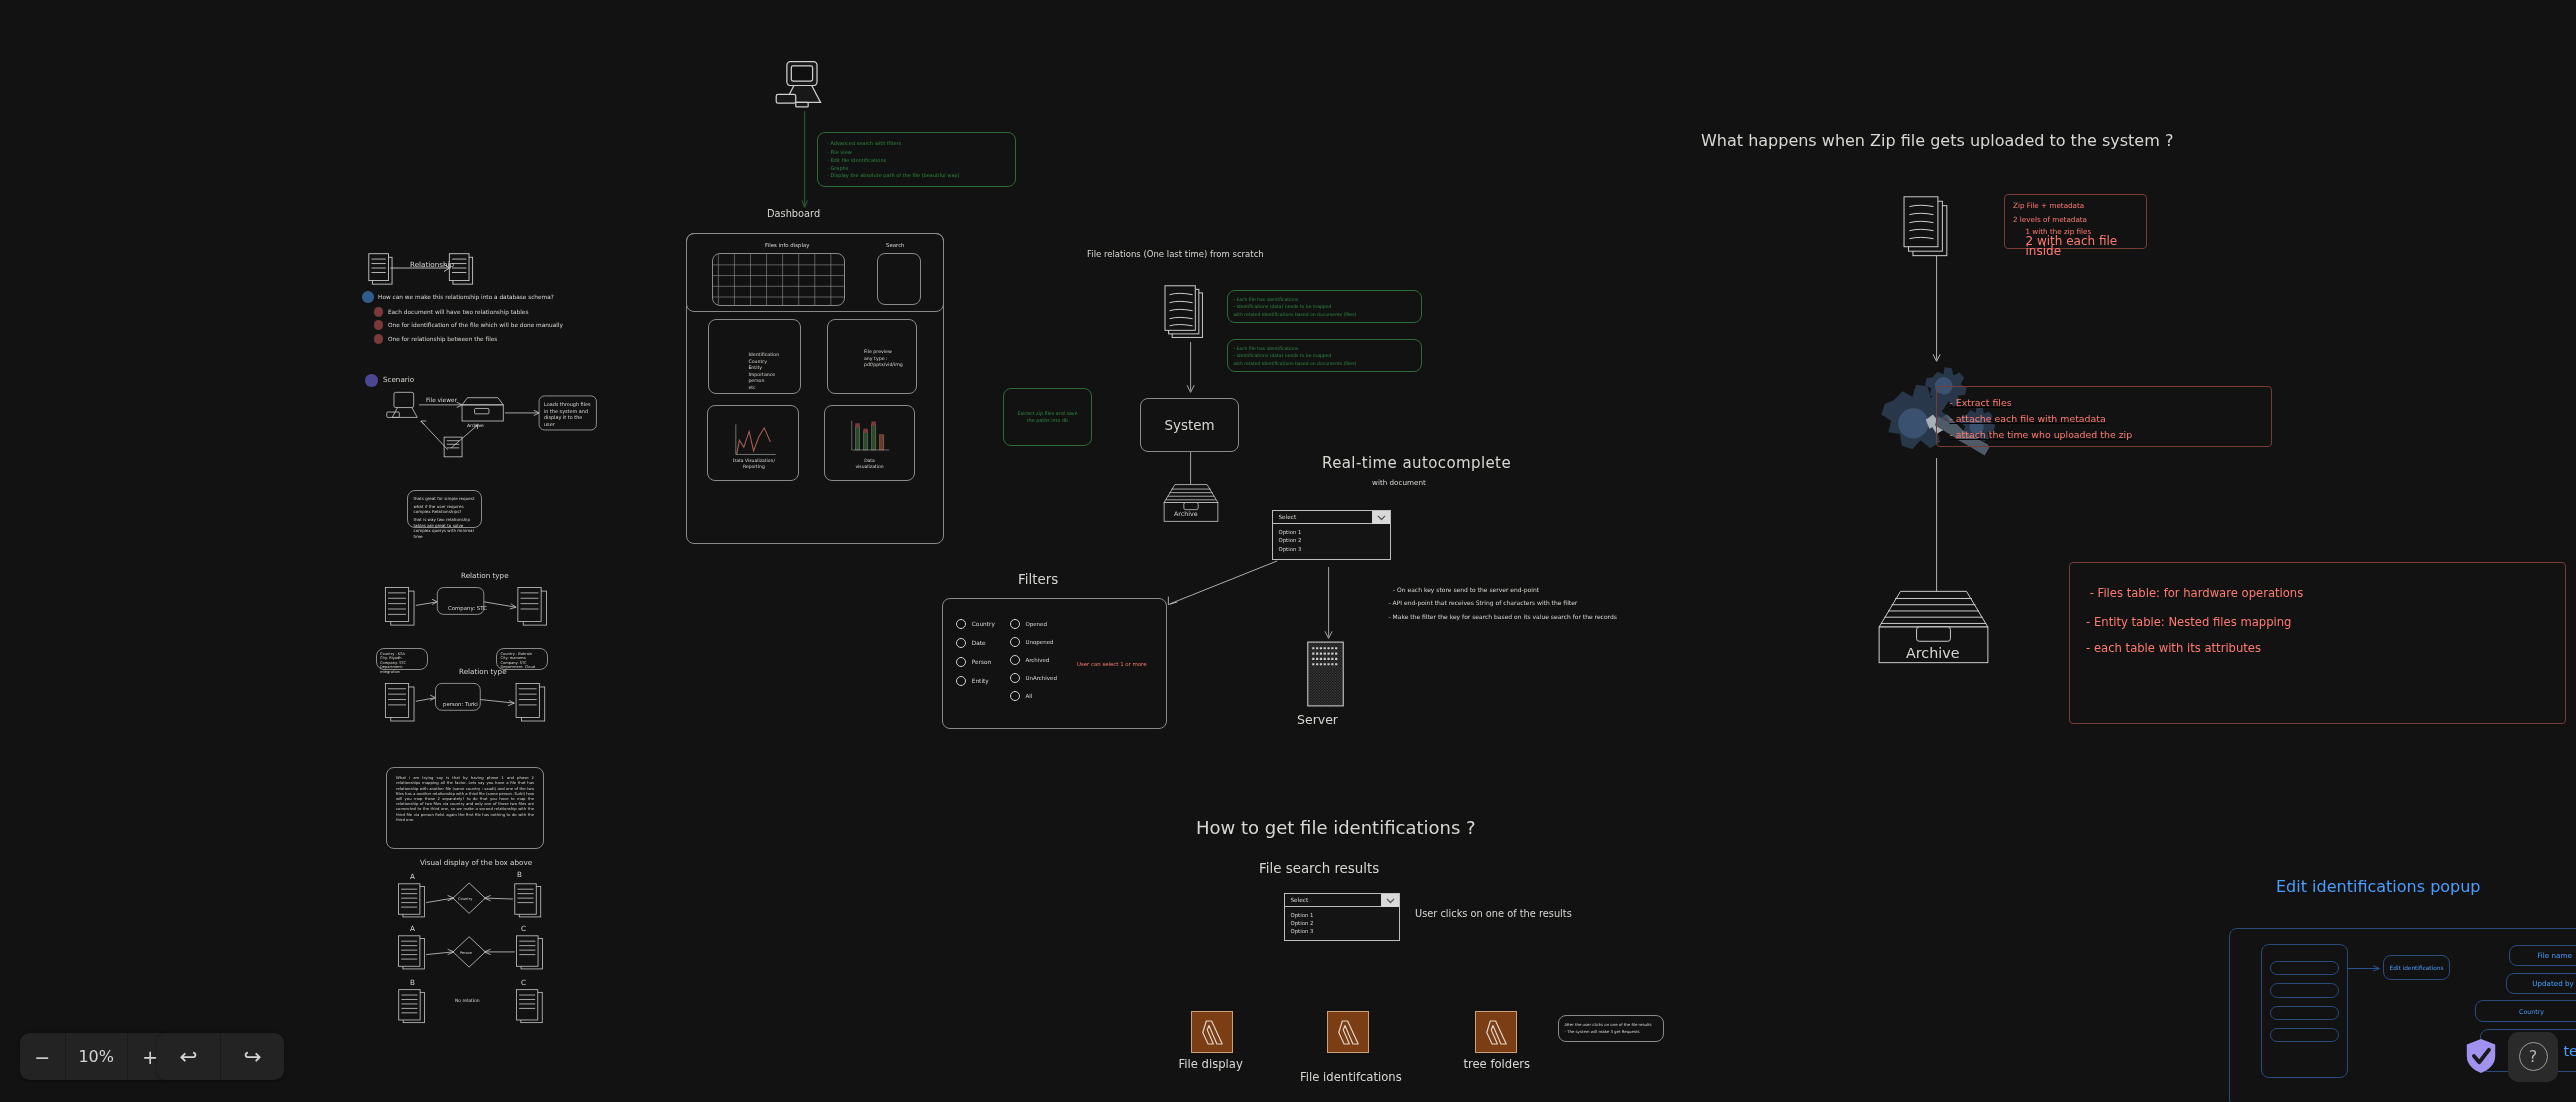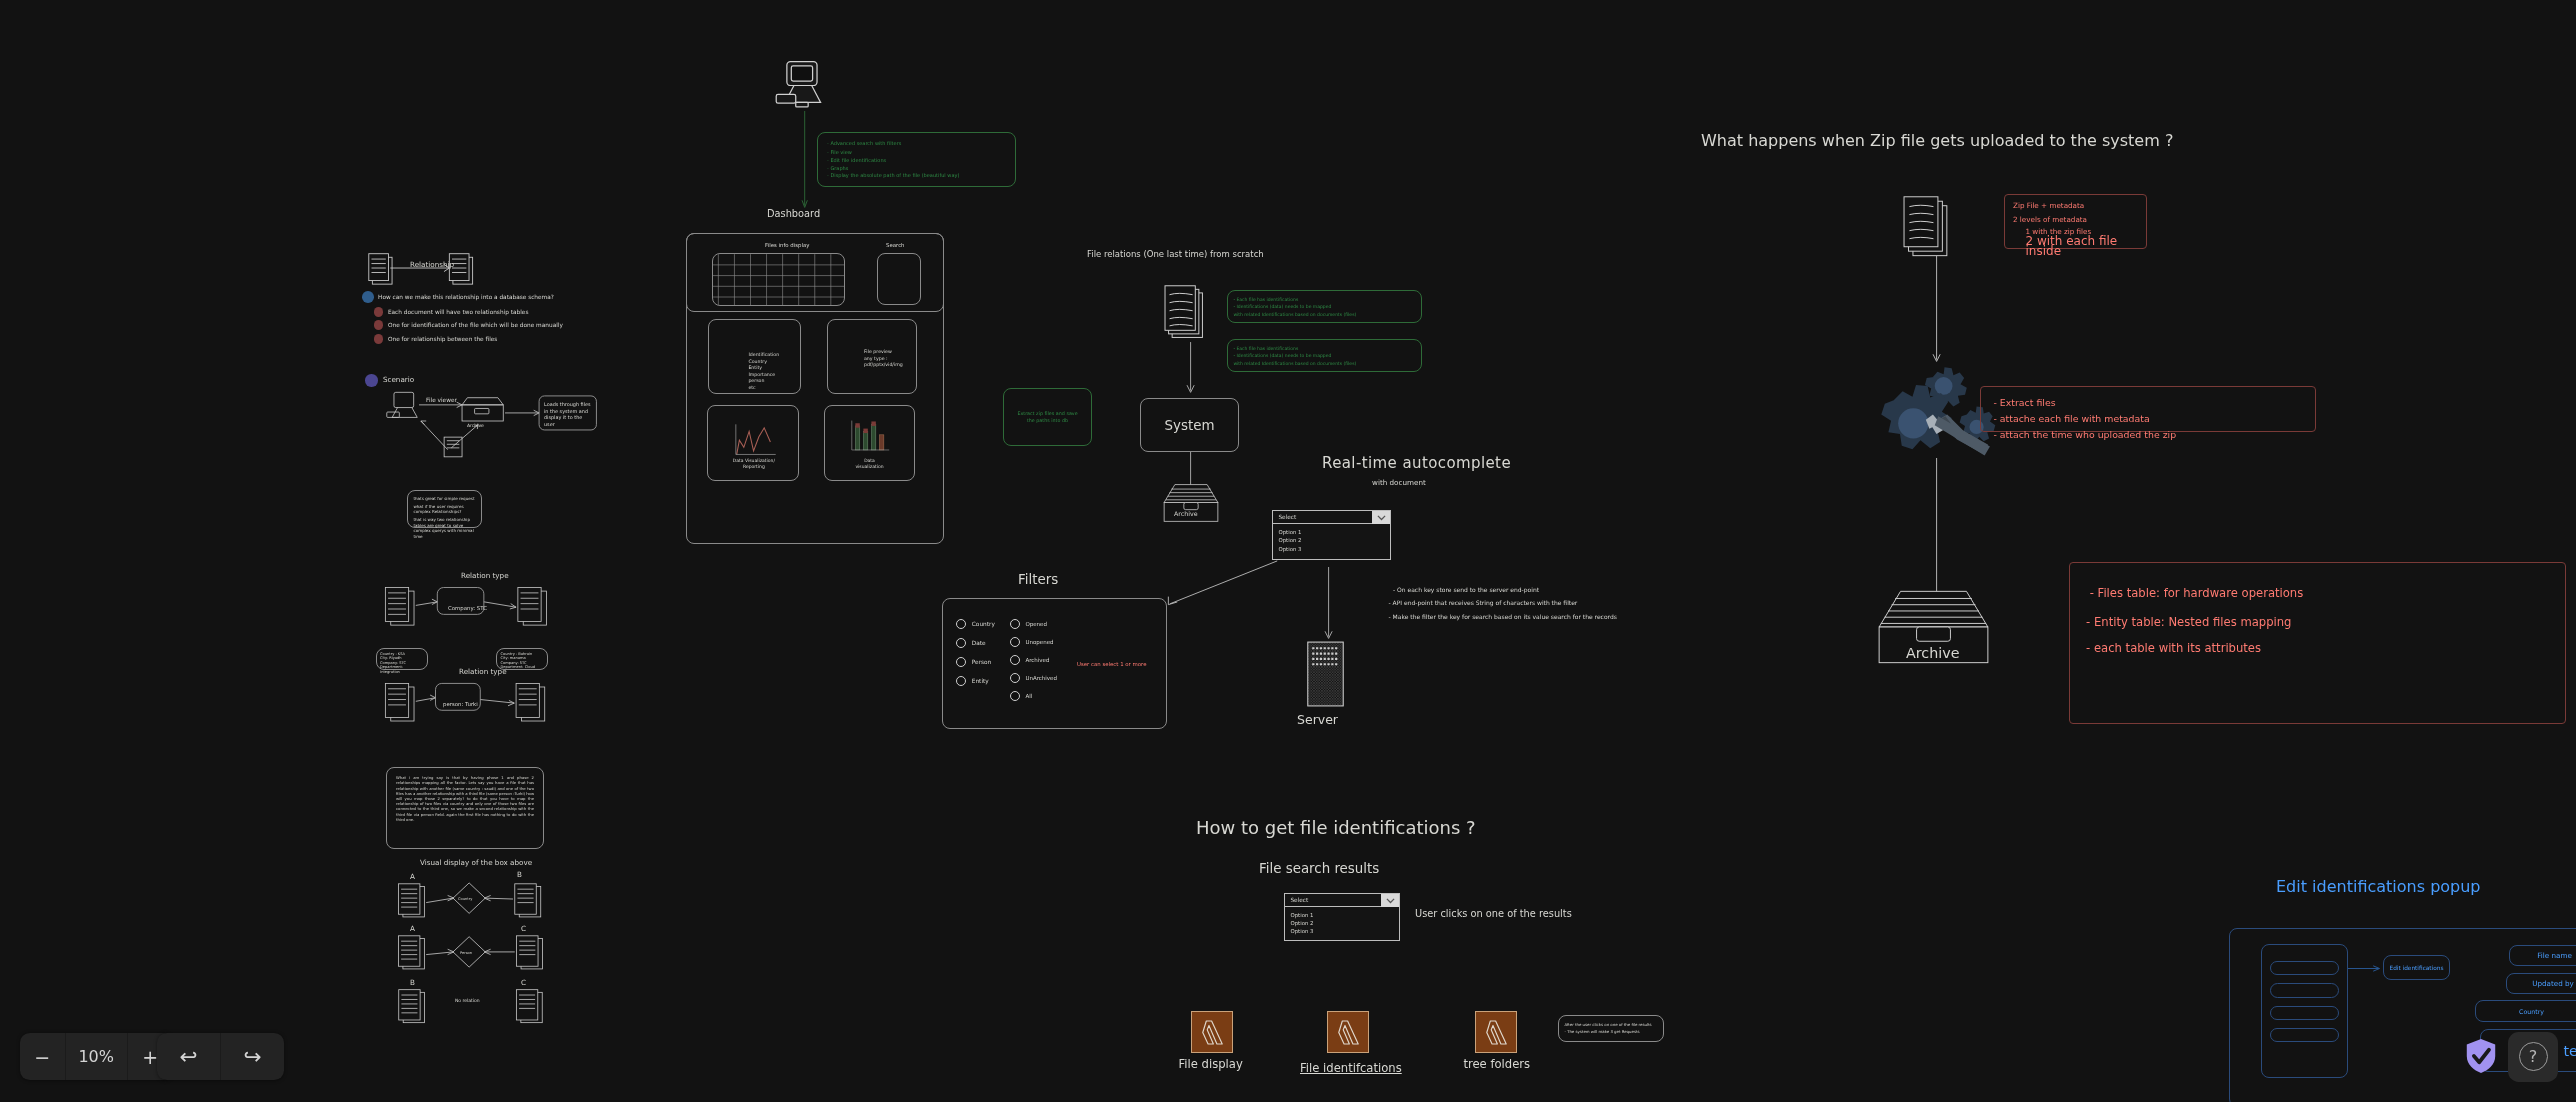--- a/index.html
+++ b/index.html
@@ -594,21 +594,21 @@
       <g fill="#4e5a66">
         <path d="M72 66 L82 60 L100 78 L128 94 L122 104 L93 88 L78 74 Z"></path>
         <path d="M70 68 L80 62 L86 70 L76 77 Z" fill="#3d4750"></path>
       </g>
       <path d="M72 66 L64 72 L70 82 L80 76 Z" fill="#a8b0b8"></path>
       <path d="M66 60 L58 66 L62 76 L74 70 Z" fill="#a8b0b8"></path>
       <path d="M72 62 L130 96 L124 106 L68 72 Z" fill="#4e5a66"></path>
     </svg>
   </div>
 
-  <div class="abs bxr" style="left:1980px;top:386px;width:336px;height:46px;padding:8px 12.5px;">
+  <div class="abs bxr" style="left:1936px;top:386px;width:336px;height:61px;padding:8px 12.5px;text-decoration:underline;">
     <div class="hand rd" style="font-size:9.4px;line-height:16px;">- Extract files</div>
     <div class="hand rd" style="font-size:9.4px;line-height:16px;">- attache each file with metadata</div>
     <div class="hand rd" style="font-size:9.4px;line-height:16px;">- attach the time who uploaded the zip</div>
   </div>
 
   <svg class="abs" style="left:1933px;top:458px;" width="7.2" height="159" viewBox="0 0 8 178">
     <path d="M4 0 L4 172" stroke="#c8c8c8" stroke-width="1" fill="none"></path>
     <path d="M0 166 L4 174 L8 166" stroke="#c8c8c8" stroke-width="1" fill="none"></path>
   </svg>
 
@@ -662,21 +662,21 @@
       </svg>
     </div>
     <div class="hand wh" style="font-size:11.6px;margin-top:3.6px;margin-left:-12.5px;">File display</div>
   </div>
   <div class="abs" style="left:1327px;top:1011px;">
     <div class="lam" style="width:40px;height:40px;">
       <svg width="23" height="27" viewBox="0 0 26 30">
         <path d="M6 2 L12 2 L24 28 L18 28 L9 7 L7 12 L14 28 L8 28 L2 15 Z" fill="none" stroke="#e0d8cc" stroke-width="1.3" stroke-linejoin="round"></path>
       </svg>
     </div>
-    <div class="hand wh" style="font-size:11.6px;margin-top:8px;margin-left:-27px;text-decoration:underline;">File identifcations</div>
+    <div class="hand wh" style="font-size:11.6px;margin-top:17px;margin-left:-27px;">File identifcations</div>
   </div>
   <div class="abs" style="left:1475px;top:1011px;">
     <div class="lam" style="width:40px;height:40px;">
       <svg width="23" height="27" viewBox="0 0 26 30">
         <path d="M6 2 L12 2 L24 28 L18 28 L9 7 L7 12 L14 28 L8 28 L2 15 Z" fill="none" stroke="#e0d8cc" stroke-width="1.3" stroke-linejoin="round"></path>
       </svg>
     </div>
     <div class="hand wh" style="font-size:11.6px;margin-top:3.6px;margin-left:-11.6px;">tree folders</div>
   </div>
 

